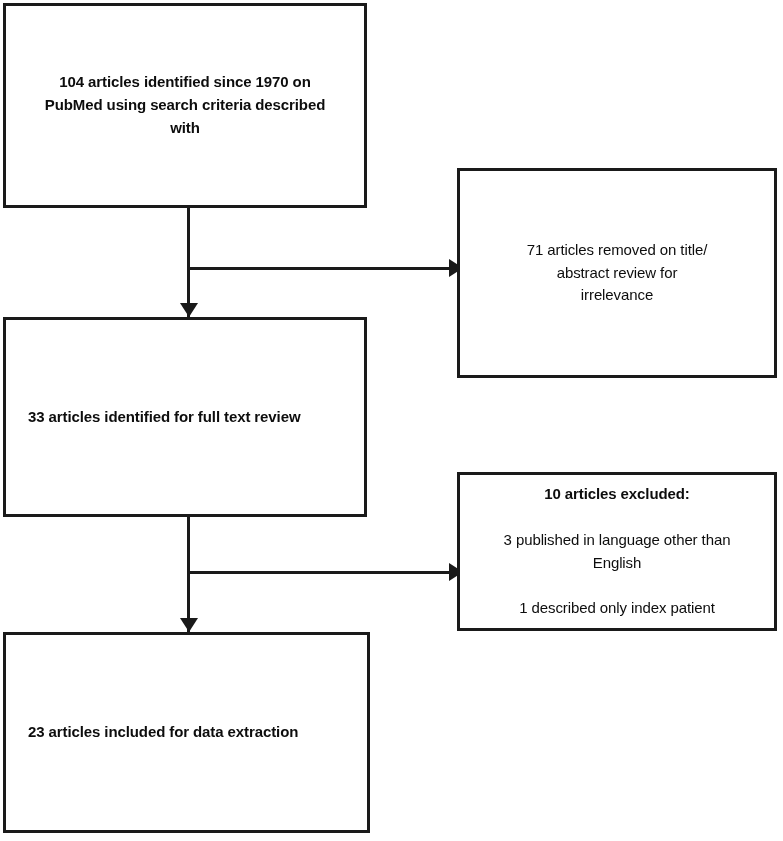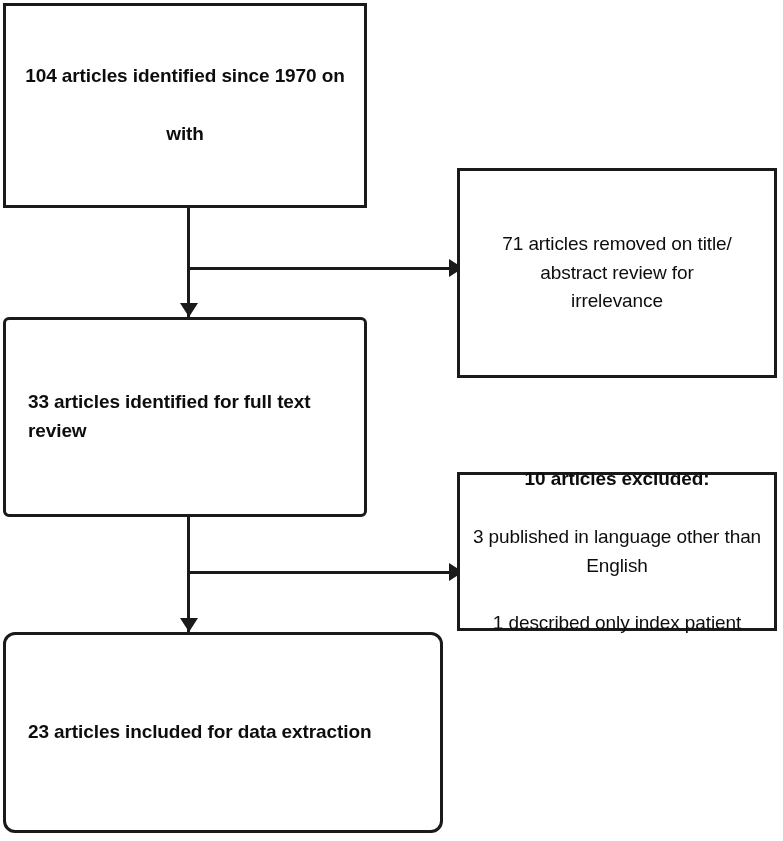--- a/index.html
+++ b/index.html
@@ -22,38 +22,38 @@
     box-sizing: border-box;
     border: 3px solid #1a1a1a;
     background: #ffffff;
     display: flex;
     align-items: center;
     justify-content: center;
     z-index: 2;
   }
   .node-text {
     width: 100%;
-    font-size: 19px;
+    font-size: 15px;
     line-height: 1.52;
     color: #0d0d0d;
     letter-spacing: -0.1px;
     padding: 0 10px;
     box-sizing: border-box;
   }
   .ctr { text-align: center; }
   .lft { text-align: left; padding-left: 22px; }
   .bold { font-weight: bold; }
   .reg  { font-weight: normal; }
 
   
   #node-search     { left: 3px;   top: 3px;   width: 364px; height: 205px; }
   #node-removed    { left: 457px; top: 168px; width: 320px; height: 210px; }
-  #node-fulltext   { left: 3px;   top: 317px; width: 364px; height: 200px; border-radius: 6px; }
+  #node-fulltext   { left: 3px;   top: 317px; width: 364px; height: 200px; }
   #node-excluded   { left: 457px; top: 472px; width: 320px; height: 159px; }
-  #node-included   { left: 3px;   top: 632px; width: 440px; height: 201px; border-radius: 12px; }
+  #node-included   { left: 3px;   top: 632px; width: 367px; height: 201px; }
 
   
   .conn {
     position: absolute;
     background: #1a1a1a;
     z-index: 1;
   }
   .vline { width: 3px; }
   .hline { height: 3px; }
 
@@ -108,21 +108,21 @@
 
   <div class="conn vline" id="conn2-vert"></div>
   <div class="tick" id="conn2-tick"></div>
   <div class="conn hline" id="conn2-horiz"></div>
   <div class="arrow-down" id="conn2-arrow"></div>
   <div class="arrow-right" id="conn2-harrow"></div>
 
   <div class="node" id="node-search">
     <div class="node-text ctr bold">
       <span>104 articles identified since 1970 on</span><br>
-      <br>
+      <span>PubMed using search criteria described</span><br>
       <span>with</span>
     </div>
   </div>
 
   <div class="node" id="node-removed">
     <div class="node-text ctr reg">
       <span>71 articles removed on title/</span><br>
       <span>abstract review for</span><br>
       <span>irrelevance</span>
     </div>

